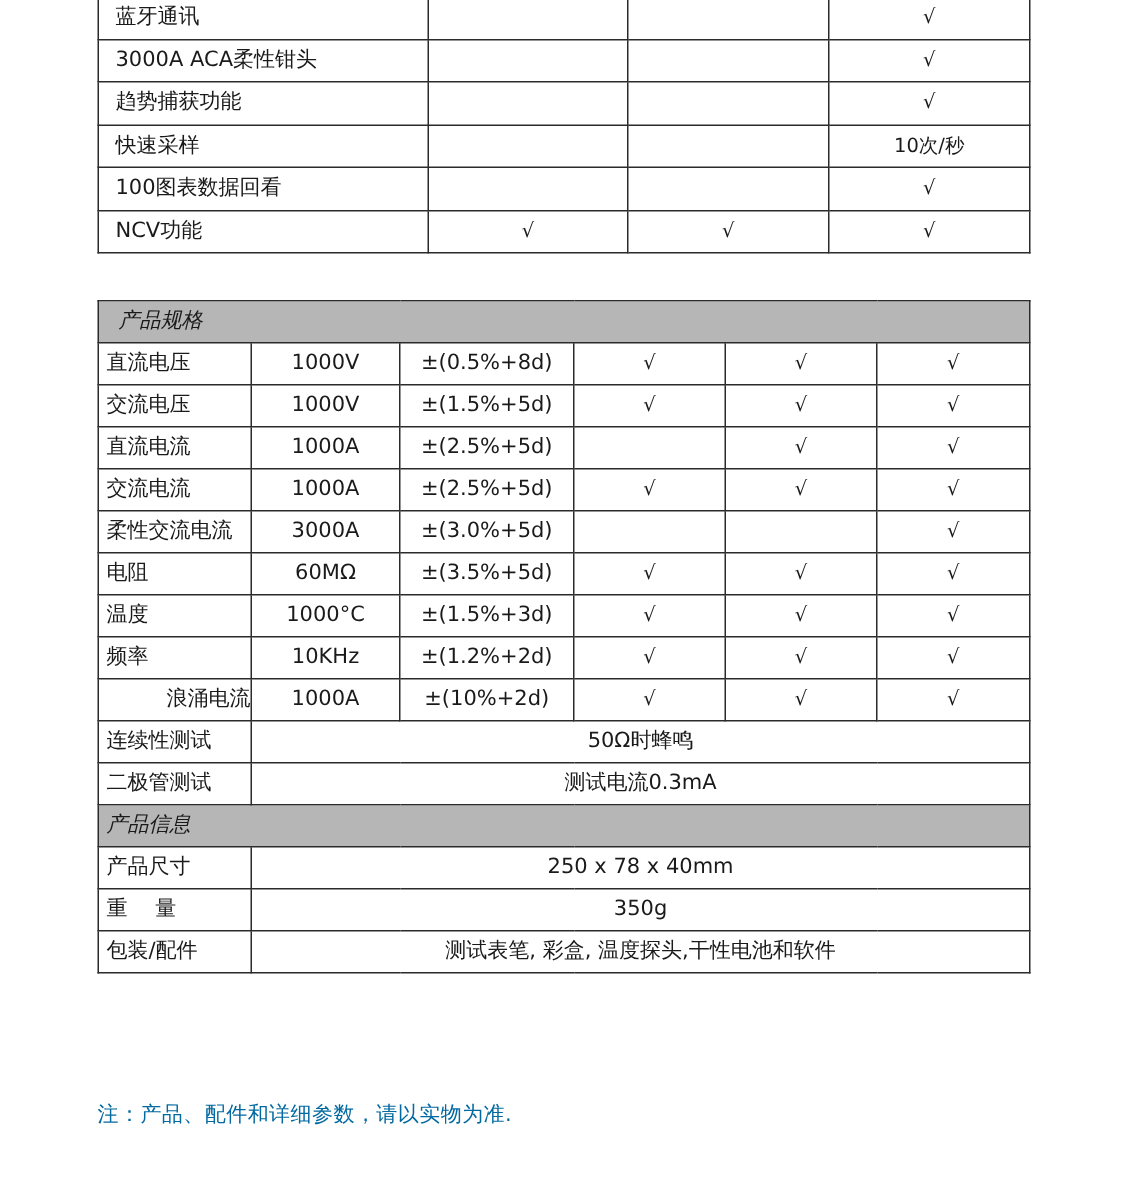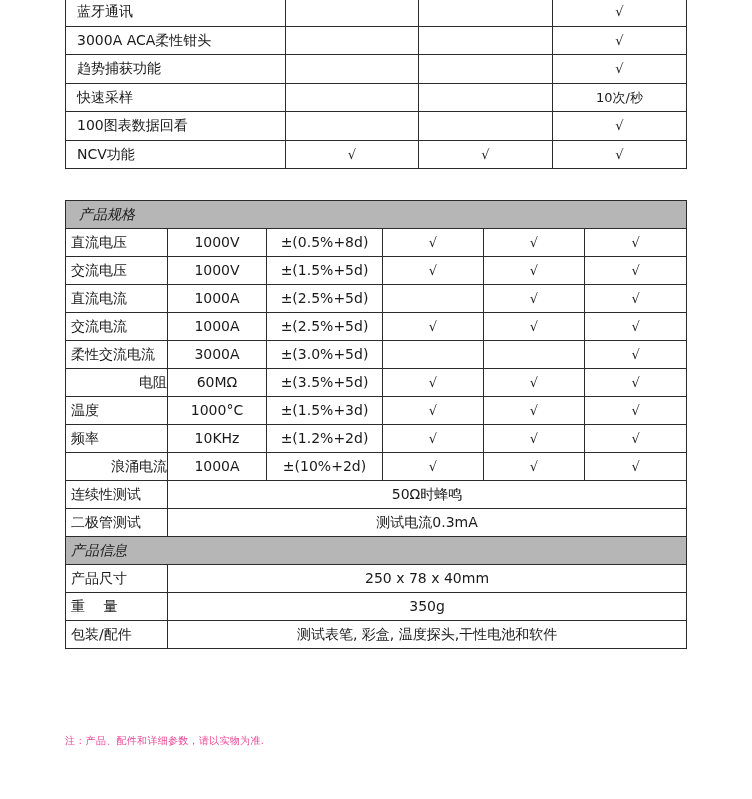--- a/index.html
+++ b/index.html
@@ -12,21 +12,21 @@
   td { border: 1.5px solid #2b2b2b; font-size: 14px; padding: 0; height: 27px; line-height: 27px; white-space: nowrap; overflow: hidden; }
   td.l { text-align: left; padding-left: 11px; }
   td.c { text-align: center; }
   td.chk { font-size: 13px; }
   #features { left: 65px; top: -3px; width: 621px; }
   #features td { height: 27.5px; }
   #specs { left: 65px; top: 200px; width: 621px; }
   tr.section td { background: #b6b6b6; text-align: left; padding-left: 11px; height: 25px; font-style: italic; }
   tr.section.first td { padding-left: 13px; }
   #note {
-    position: absolute; left: 65px; top: 734px; font-size: 10px; color: #ec4899;
+    position: absolute; left: 65px; top: 734px; font-size: 14px; color: #0369a1;
     letter-spacing: 0.3px;
   }
 </style>
 </head>
 <body>
 
 <table id="features">
   <colgroup>
       <col style="width:220px">
       <col style="width:133px">
@@ -122,21 +122,21 @@
       </tr>
       <tr>
         <td class="l" style="padding-left: 5px;">柔性交流电流</td>
         <td class="c">3000A</td>
         <td class="c">±(3.0%+5d)</td>
         <td class="c chk"></td>
         <td class="c chk"></td>
         <td class="c chk">√</td>
       </tr>
       <tr>
-        <td class="l" style="padding-left: 5px; text-align: right;">电阻</td>
+        <td class="l" style="padding-left: 5px;">电阻</td>
         <td class="c">60MΩ</td>
         <td class="c">±(3.5%+5d)</td>
         <td class="c chk">√</td>
         <td class="c chk">√</td>
         <td class="c chk">√</td>
       </tr>
       <tr>
         <td class="l" style="padding-left: 5px;">温度</td>
         <td class="c">1000°C</td>
         <td class="c">±(1.5%+3d)</td>

